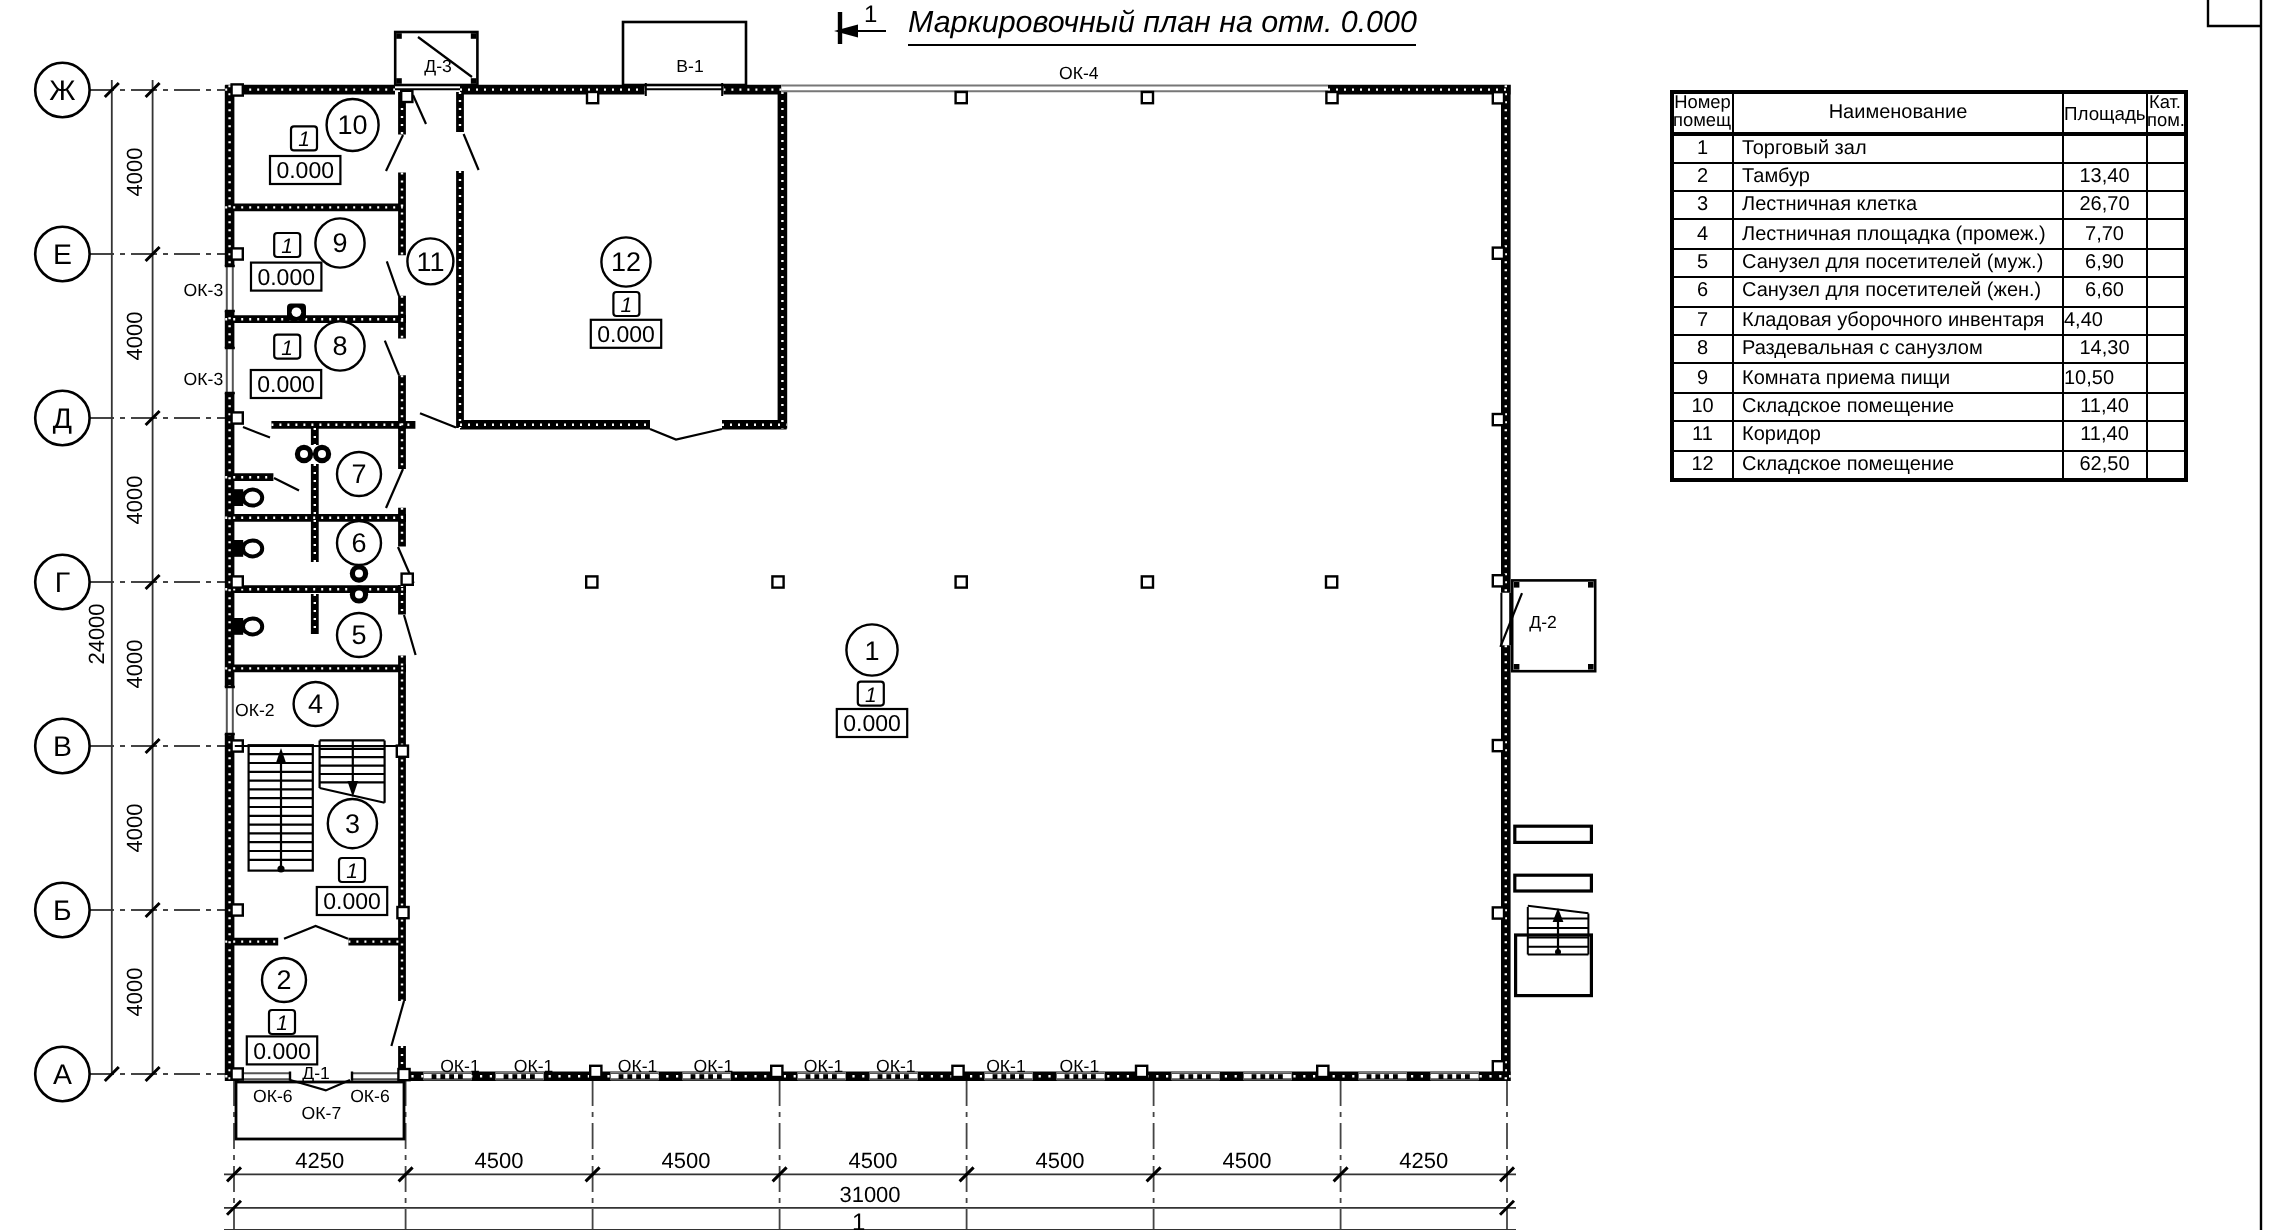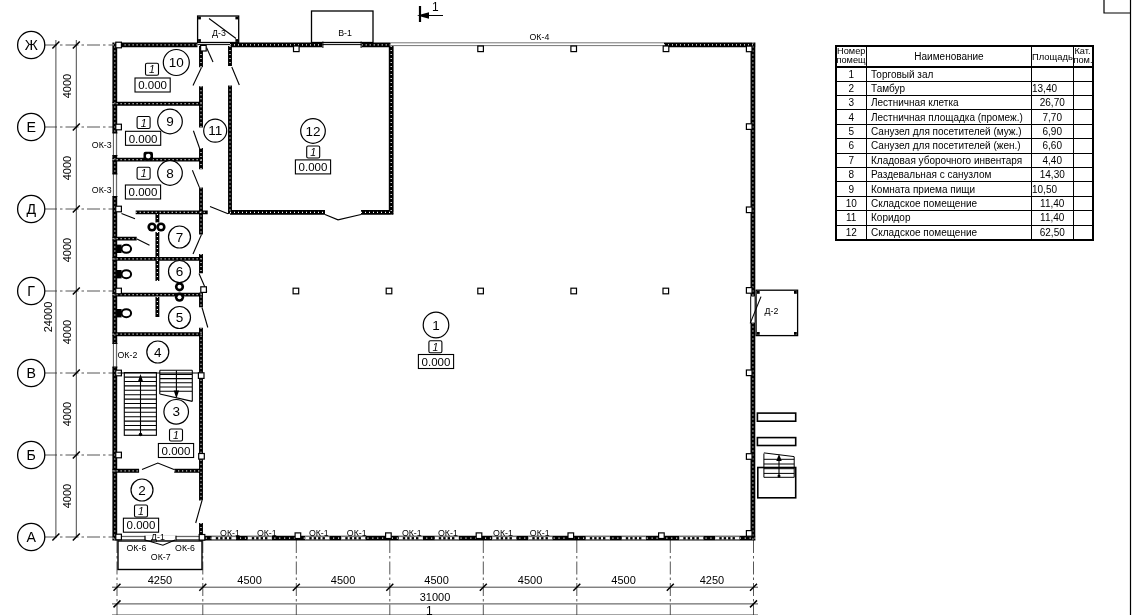--- a/index.html
+++ b/index.html
@@ -8,20 +8,21 @@
 #wrap{position:relative;width:1137px;height:615px;}
 svg{position:absolute;left:0;top:0;}
 .ttl{position:absolute;font-style:italic;font-size:15.2px;white-space:nowrap;border-bottom:1.3px solid #000;padding-bottom:2px;}
 table{border-collapse:collapse;position:absolute;table-layout:fixed;}
 td{font-size:10px;padding:0 0 0 4px;overflow:hidden;white-space:nowrap;border:1px solid #000;}
 </style>
 </head>
 <body>
 <div id="wrap">
 
+<div class="ttl" style="left:454px;top:3px;">Маркировочный план на отм. 0.000</div>
 
 
 <svg width="1137" height="615" viewBox="0 0 1137 615">
 
 <g stroke="#000" stroke-width="1.2" fill="none">
         <path d="M1130.5,0 V615 M1104,0 V13 H1130.5"></path>
       </g>
 
 <g stroke="#444" stroke-width="0.9" fill="none" stroke-dasharray="13 3 2.5 3">
         <path d="M44,45 H119 M44,127 H119 M44,209 H119 M44,291 H119 M44,373 H119 M44,455 H119 M44,537 H119 M117.0,540 V615 M202.8,540 V615 M296.3,540 V615 M389.8,540 V615 M483.3,540 V615 M576.8,540 V615 M670.3,540 V615 M753.5,540 V615"></path>
@@ -587,21 +588,21 @@
         </tr>
 <tr style="height:14.4px;">
           <td style="text-align:center;padding:0;border-right:1.8px solid #000;">1</td>
           <td style="border-right:1.8px solid #000;">Торговый зал</td>
           <td style="text-align:center;padding:0;border-right:1.8px solid #000;"></td>
           <td></td>
         </tr>
 <tr style="height:14.4px;">
           <td style="text-align:center;padding:0;border-right:1.8px solid #000;">2</td>
           <td style="border-right:1.8px solid #000;">Тамбур</td>
-          <td style="padding:0;border-right:1.8px solid #000;">13,40</td>
+          <td style="text-align:center;padding:0;border-right:1.8px solid #000;">13,40</td>
           <td></td>
         </tr>
 <tr style="height:14.4px;">
           <td style="text-align:center;padding:0;border-right:1.8px solid #000;">3</td>
           <td style="border-right:1.8px solid #000;">Лестничная клетка</td>
           <td style="text-align:center;padding:0;border-right:1.8px solid #000;">26,70</td>
           <td></td>
         </tr>
 <tr style="height:14.4px;">
           <td style="text-align:center;padding:0;border-right:1.8px solid #000;">4</td>
@@ -617,21 +618,21 @@
         </tr>
 <tr style="height:14.4px;">
           <td style="text-align:center;padding:0;border-right:1.8px solid #000;">6</td>
           <td style="border-right:1.8px solid #000;">Санузел для посетителей (жен.)</td>
           <td style="text-align:center;padding:0;border-right:1.8px solid #000;">6,60</td>
           <td></td>
         </tr>
 <tr style="height:14.4px;">
           <td style="text-align:center;padding:0;border-right:1.8px solid #000;">7</td>
           <td style="border-right:1.8px solid #000;">Кладовая уборочного инвентаря</td>
-          <td style="text-align:center;padding:0;border-right:1.8px solid #000;">4,40</td>
+          <td style="padding:0;border-right:1.8px solid #000;">4,40</td>
           <td></td>
         </tr>
 <tr style="height:14.4px;">
           <td style="text-align:center;padding:0;border-right:1.8px solid #000;">8</td>
           <td style="border-right:1.8px solid #000;margin-left:33px;">Раздевальная с санузлом</td>
           <td style="text-align:center;padding:0;border-right:1.8px solid #000;">14,30</td>
           <td></td>
         </tr>
 <tr style="height:14.4px;">
           <td style="text-align:center;padding:0;border-right:1.8px solid #000;">9</td>

